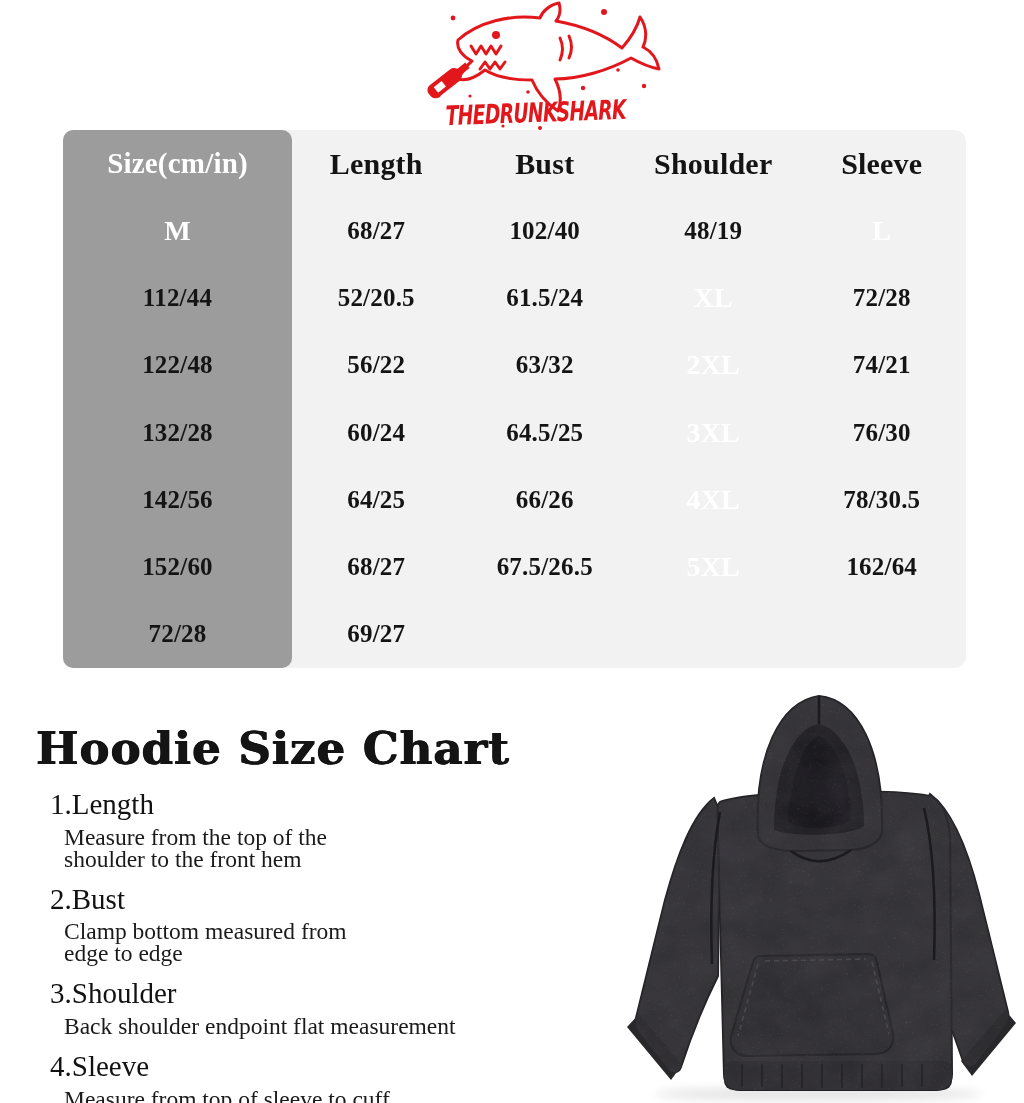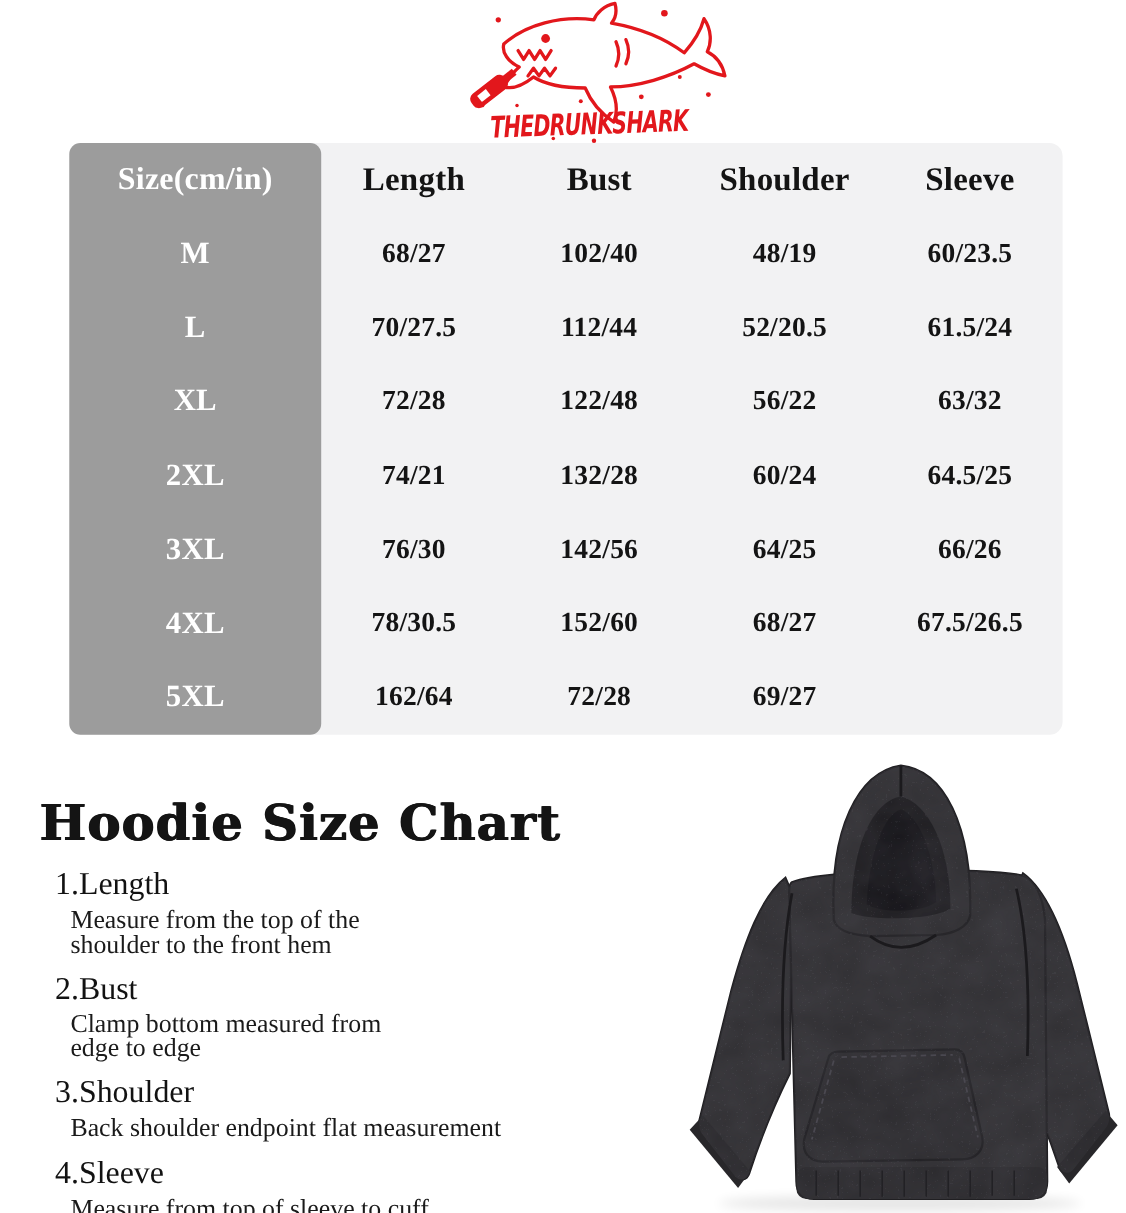--- a/index.html
+++ b/index.html
@@ -98,24 +98,22 @@
       <div class="cell side head">Size(cm/in)</div>
       <div class="cell head">Length</div>
       <div class="cell head">Bust</div>
       <div class="cell head">Shoulder</div>
       <div class="cell head">Sleeve</div>
 
       <div class="cell side">M</div>
       <div class="cell">68/27</div>
       <div class="cell">102/40</div>
       <div class="cell">48/19</div>
-      <div class="cell">60/23.5</div>
 
       <div class="cell side">L</div>
-      <div class="cell">70/27.5</div>
       <div class="cell">112/44</div>
       <div class="cell">52/20.5</div>
       <div class="cell">61.5/24</div>
 
       <div class="cell side">XL</div>
       <div class="cell">72/28</div>
       <div class="cell">122/48</div>
       <div class="cell">56/22</div>
       <div class="cell">63/32</div>
 

